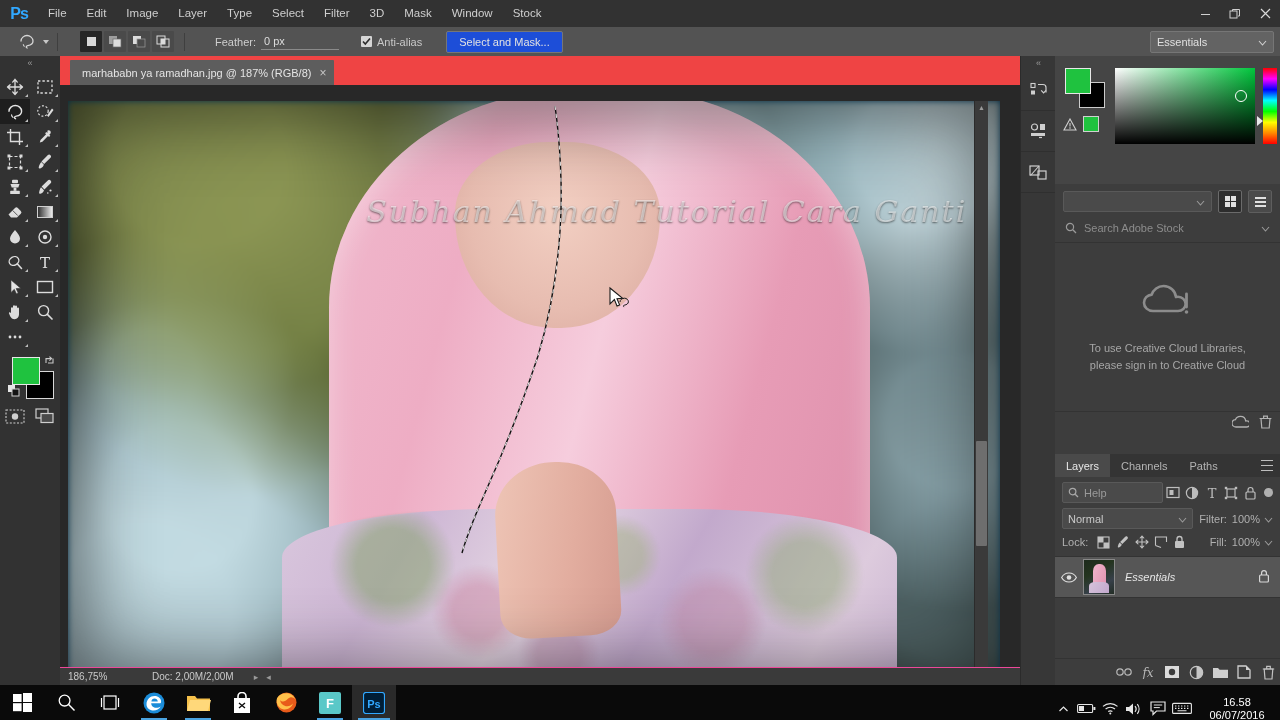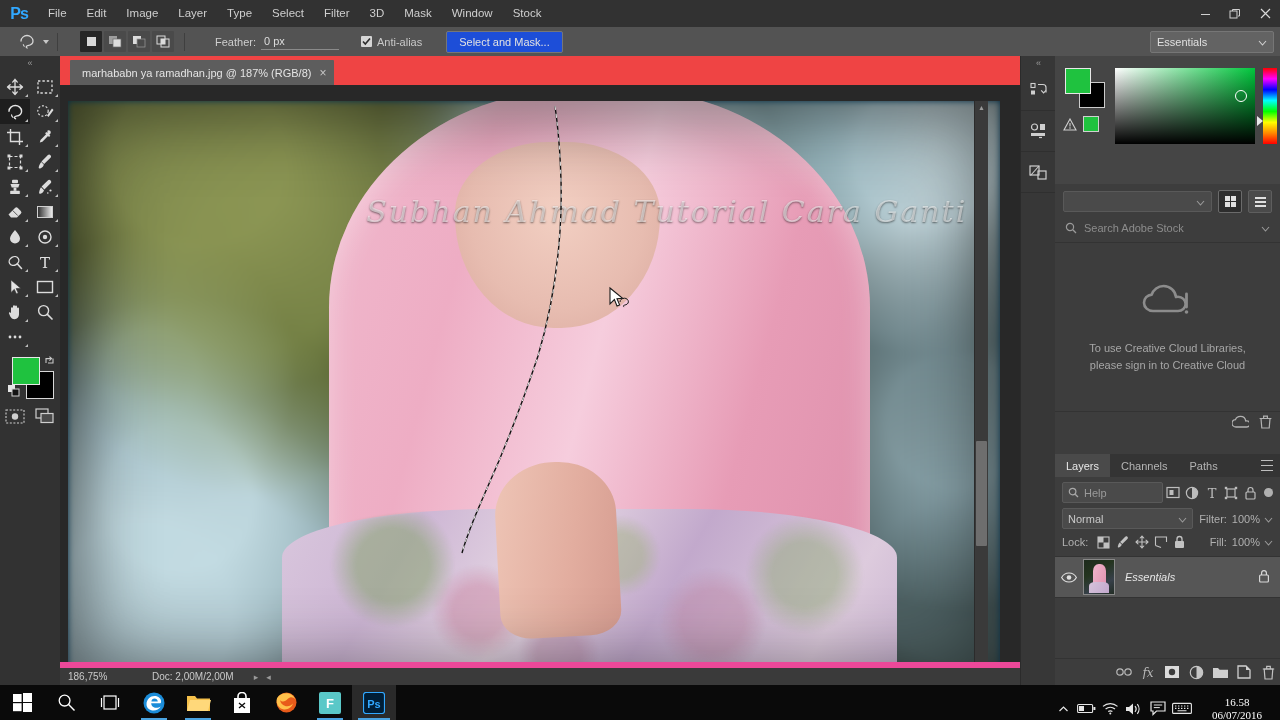--- a/index.html
+++ b/index.html
@@ -130,21 +130,21 @@
 
   
   .vscroll{position:absolute;right:12px;top:0;width:13px;height:583px;background:#3a3a3a;border-left:1px solid #2b2b2b;}
   .vthumb{position:absolute;left:1px;top:340px;width:11px;height:105px;background:#6e6e6e;border-radius:1px;}
   .vsarrow{position:absolute;left:0;width:13px;height:13px;display:flex;align-items:center;justify-content:center;color:#9a9a9a;font-size:7px;}
   .hscroll{position:absolute;left:0;bottom:0;width:960px;height:15px;background:#3a3a3a;}
   .hthumb{position:absolute;top:2px;left:455px;width:215px;height:11px;background:#6e6e6e;border-radius:1px;}
 
   
   .statusbar{position:absolute;left:60px;bottom:35px;width:960px;height:17px;background:#3a3a3a;
-             display:flex;align-items:center;color:#c9c9c9;font-size:10px;border-top:6px solid #ec4899;}
+             display:flex;align-items:center;color:#c9c9c9;font-size:10px;border-top:1px solid #ec4899;}
   .zoomfield{width:58px;padding-left:8px;}
   .docinfo{margin-left:26px;text-align:center;}
   .statarrow{margin-left:20px;color:#9a9a9a;font-size:9px;}
 
   
   .rail{position:absolute;left:1020px;top:56px;width:35px;height:629px;background:#373737;border-left:1px solid #2b2b2b;}
   .rail-collapse{height:14px;display:flex;align-items:center;justify-content:center;color:#9a9a9a;font-size:9px;}
   .rail-btn{width:35px;height:40px;display:flex;align-items:center;justify-content:center;border-bottom:1px solid #2f2f2f;}
 
   
@@ -205,21 +205,21 @@
   .lp-bottom{position:absolute;left:0;bottom:0;width:225px;height:26px;background:#3d3d3d;border-top:1px solid #333;
              display:flex;align-items:center;justify-content:flex-end;}
   .lp-bbtn{width:24px;height:26px;display:flex;align-items:center;justify-content:center;}
 
   
   .taskbar{position:absolute;left:0;bottom:0;width:1280px;height:35px;background:#0a0a0a;display:flex;align-items:center;}
   .tb-item{width:44px;height:35px;display:flex;align-items:center;justify-content:center;position:relative;}
   .tb-item.running:after{content:"";position:absolute;bottom:0;left:9px;width:26px;height:2px;background:#4aa3e0;}
   .tb-item.active{background:#2a2a2a;}
   .tb-item.active:after{content:"";position:absolute;bottom:0;left:6px;width:32px;height:2px;background:#4aa3e0;}
-  .tray{position:absolute;right:0;bottom:0;height:23px;display:flex;align-items:center;font-family:Liberation Serif, serif;}
+  .tray{position:absolute;right:0;bottom:0;height:23px;display:flex;align-items:center;}
   .tray-icon{width:24px;height:35px;display:flex;align-items:center;justify-content:center;color:#e6e6e6;}
   .clock{width:86px;text-align:center;color:#fff;font-size:11px;line-height:13px;}
   .clock div{display:block;}
   .trayexp{width:22px;display:flex;align-items:center;justify-content:center;color:#e6e6e6;font-size:9px;}
 </style>
 </head>
 <body>
 
 <div class="app">
 

